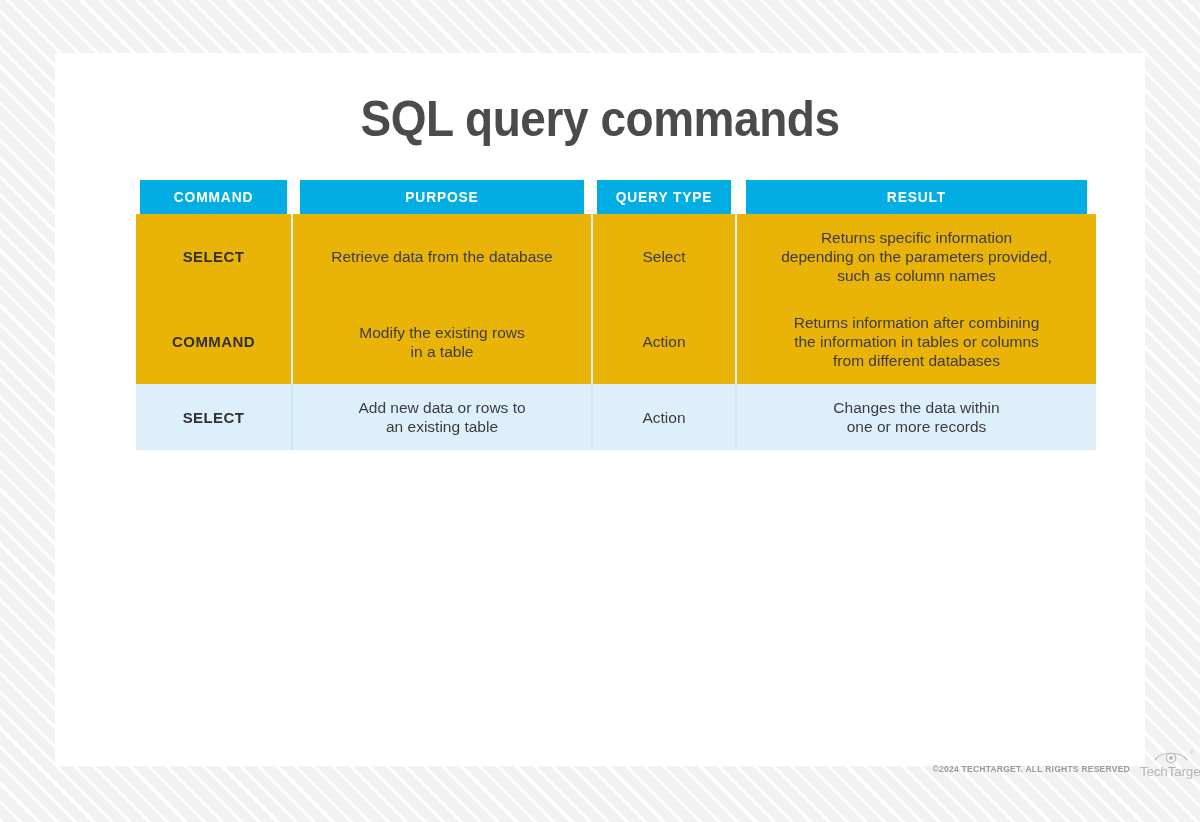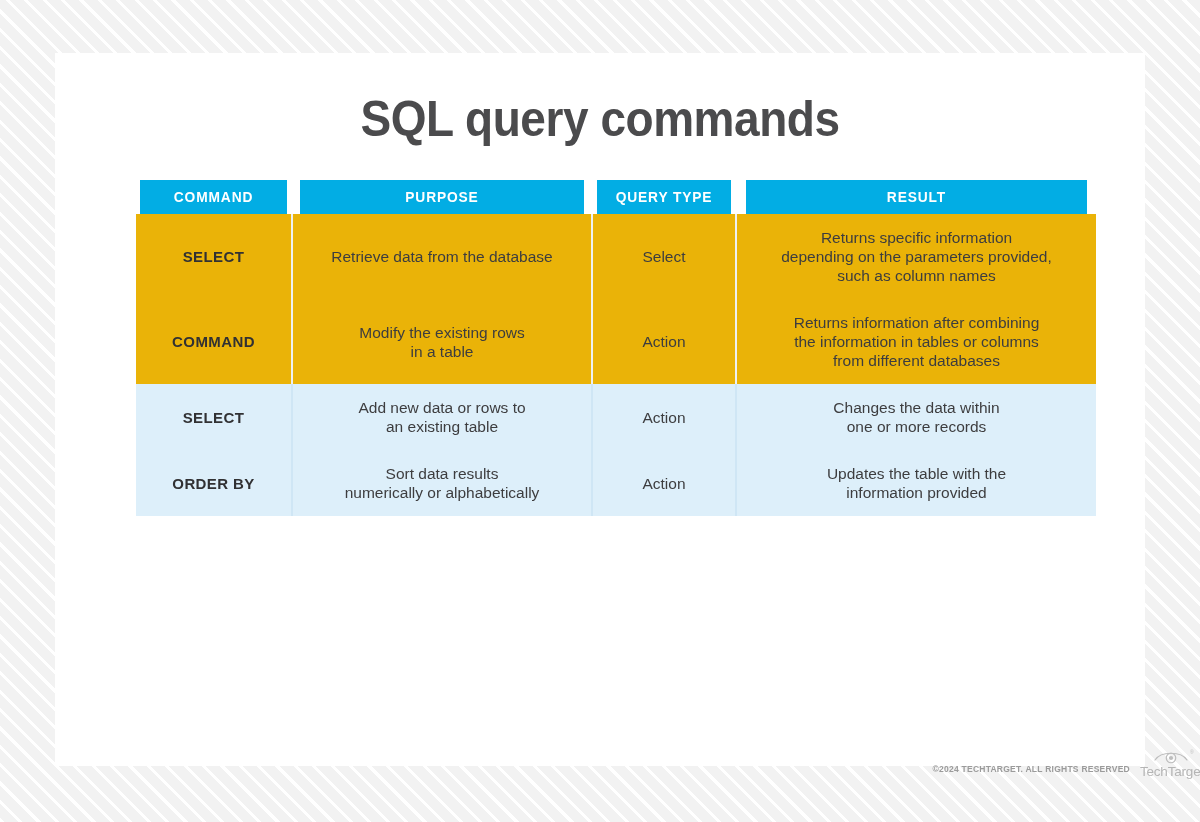--- a/index.html
+++ b/index.html
@@ -191,26 +191,20 @@
             <td>Modify the existing rows<br>in a table</td>
             <td>Action</td>
             <td>Returns information after combining<br>the information in tables or columns<br>from different databases</td>
           </tr>
           <tr class="even">
             <td class="cmd">SELECT</td>
             <td>Add new data or rows to<br>an existing table</td>
             <td>Action</td>
             <td>Changes the data within<br>one or more records</td>
           </tr>
-          <tr class="even">
-            <td class="cmd">ORDER BY</td>
-            <td>Sort data results<br>numerically or alphabetically</td>
-            <td>Action</td>
-            <td>Updates the table with the<br>information provided</td>
-          </tr>
         </tbody>
     </table>
   </div>
 
 </div>
 
 <div id="footer">
   <div id="copyright">©2024 TECHTARGET. ALL RIGHTS RESERVED</div>
 
   <div id="tt-logo">

